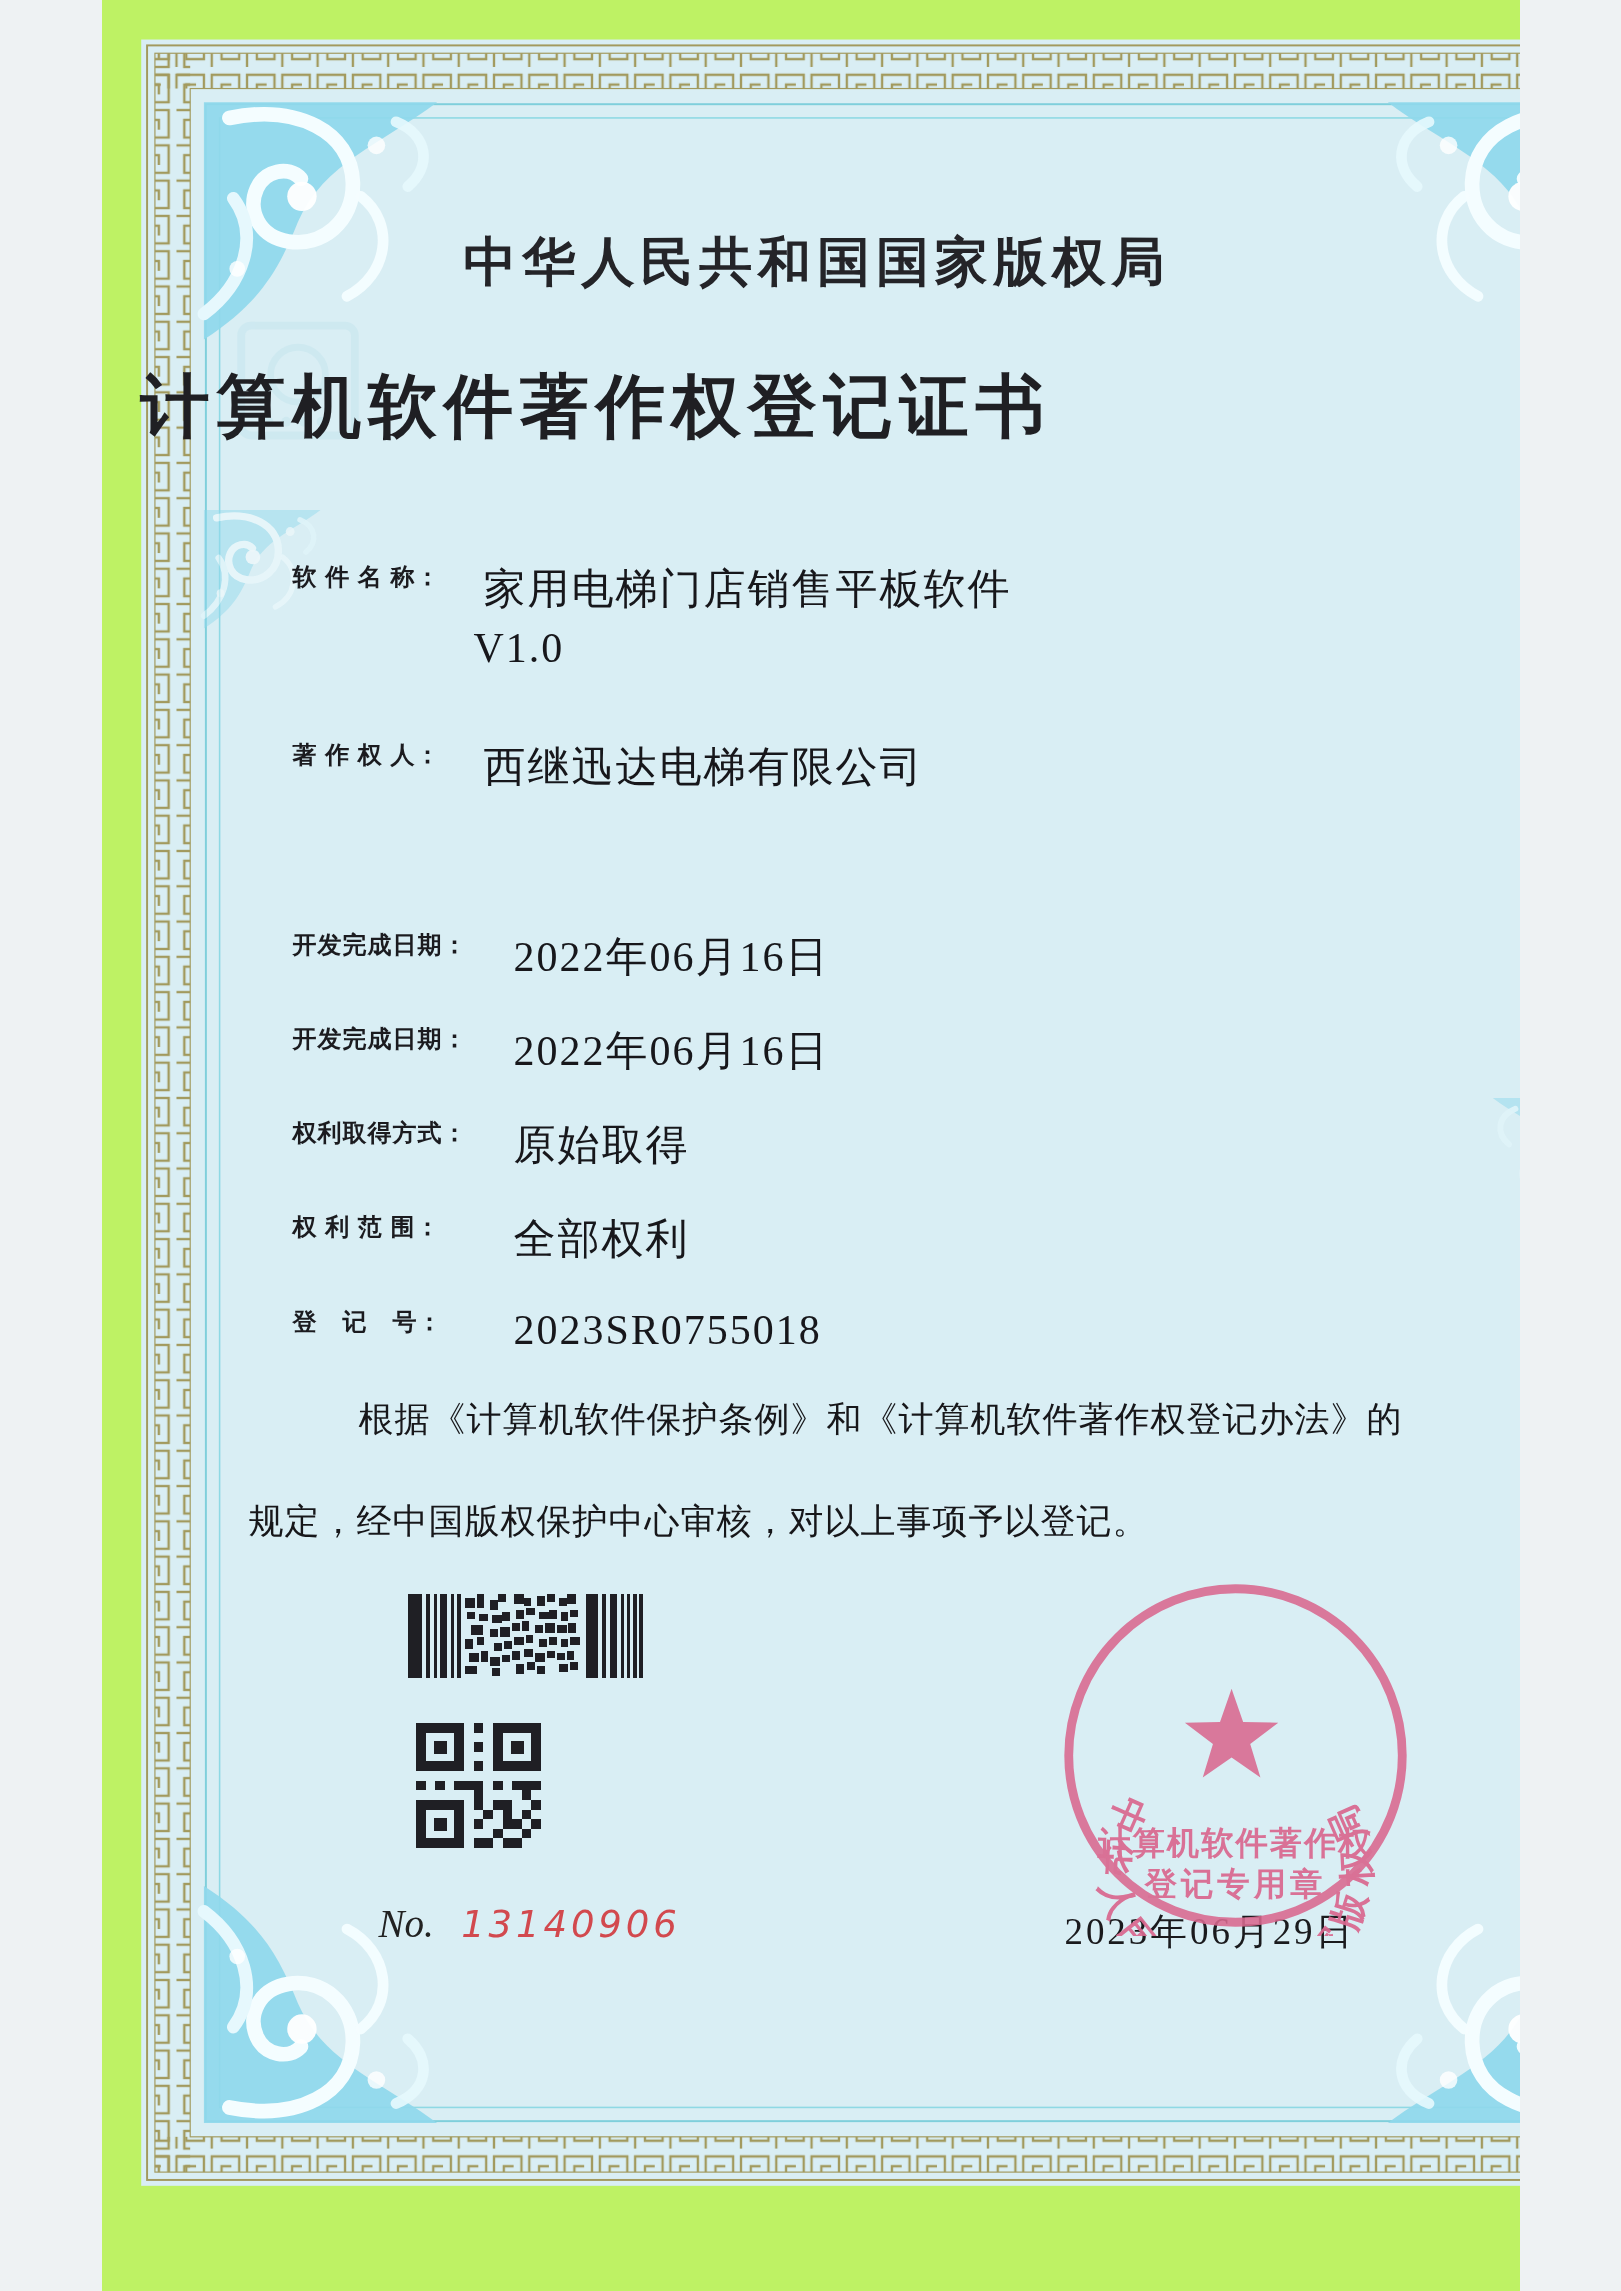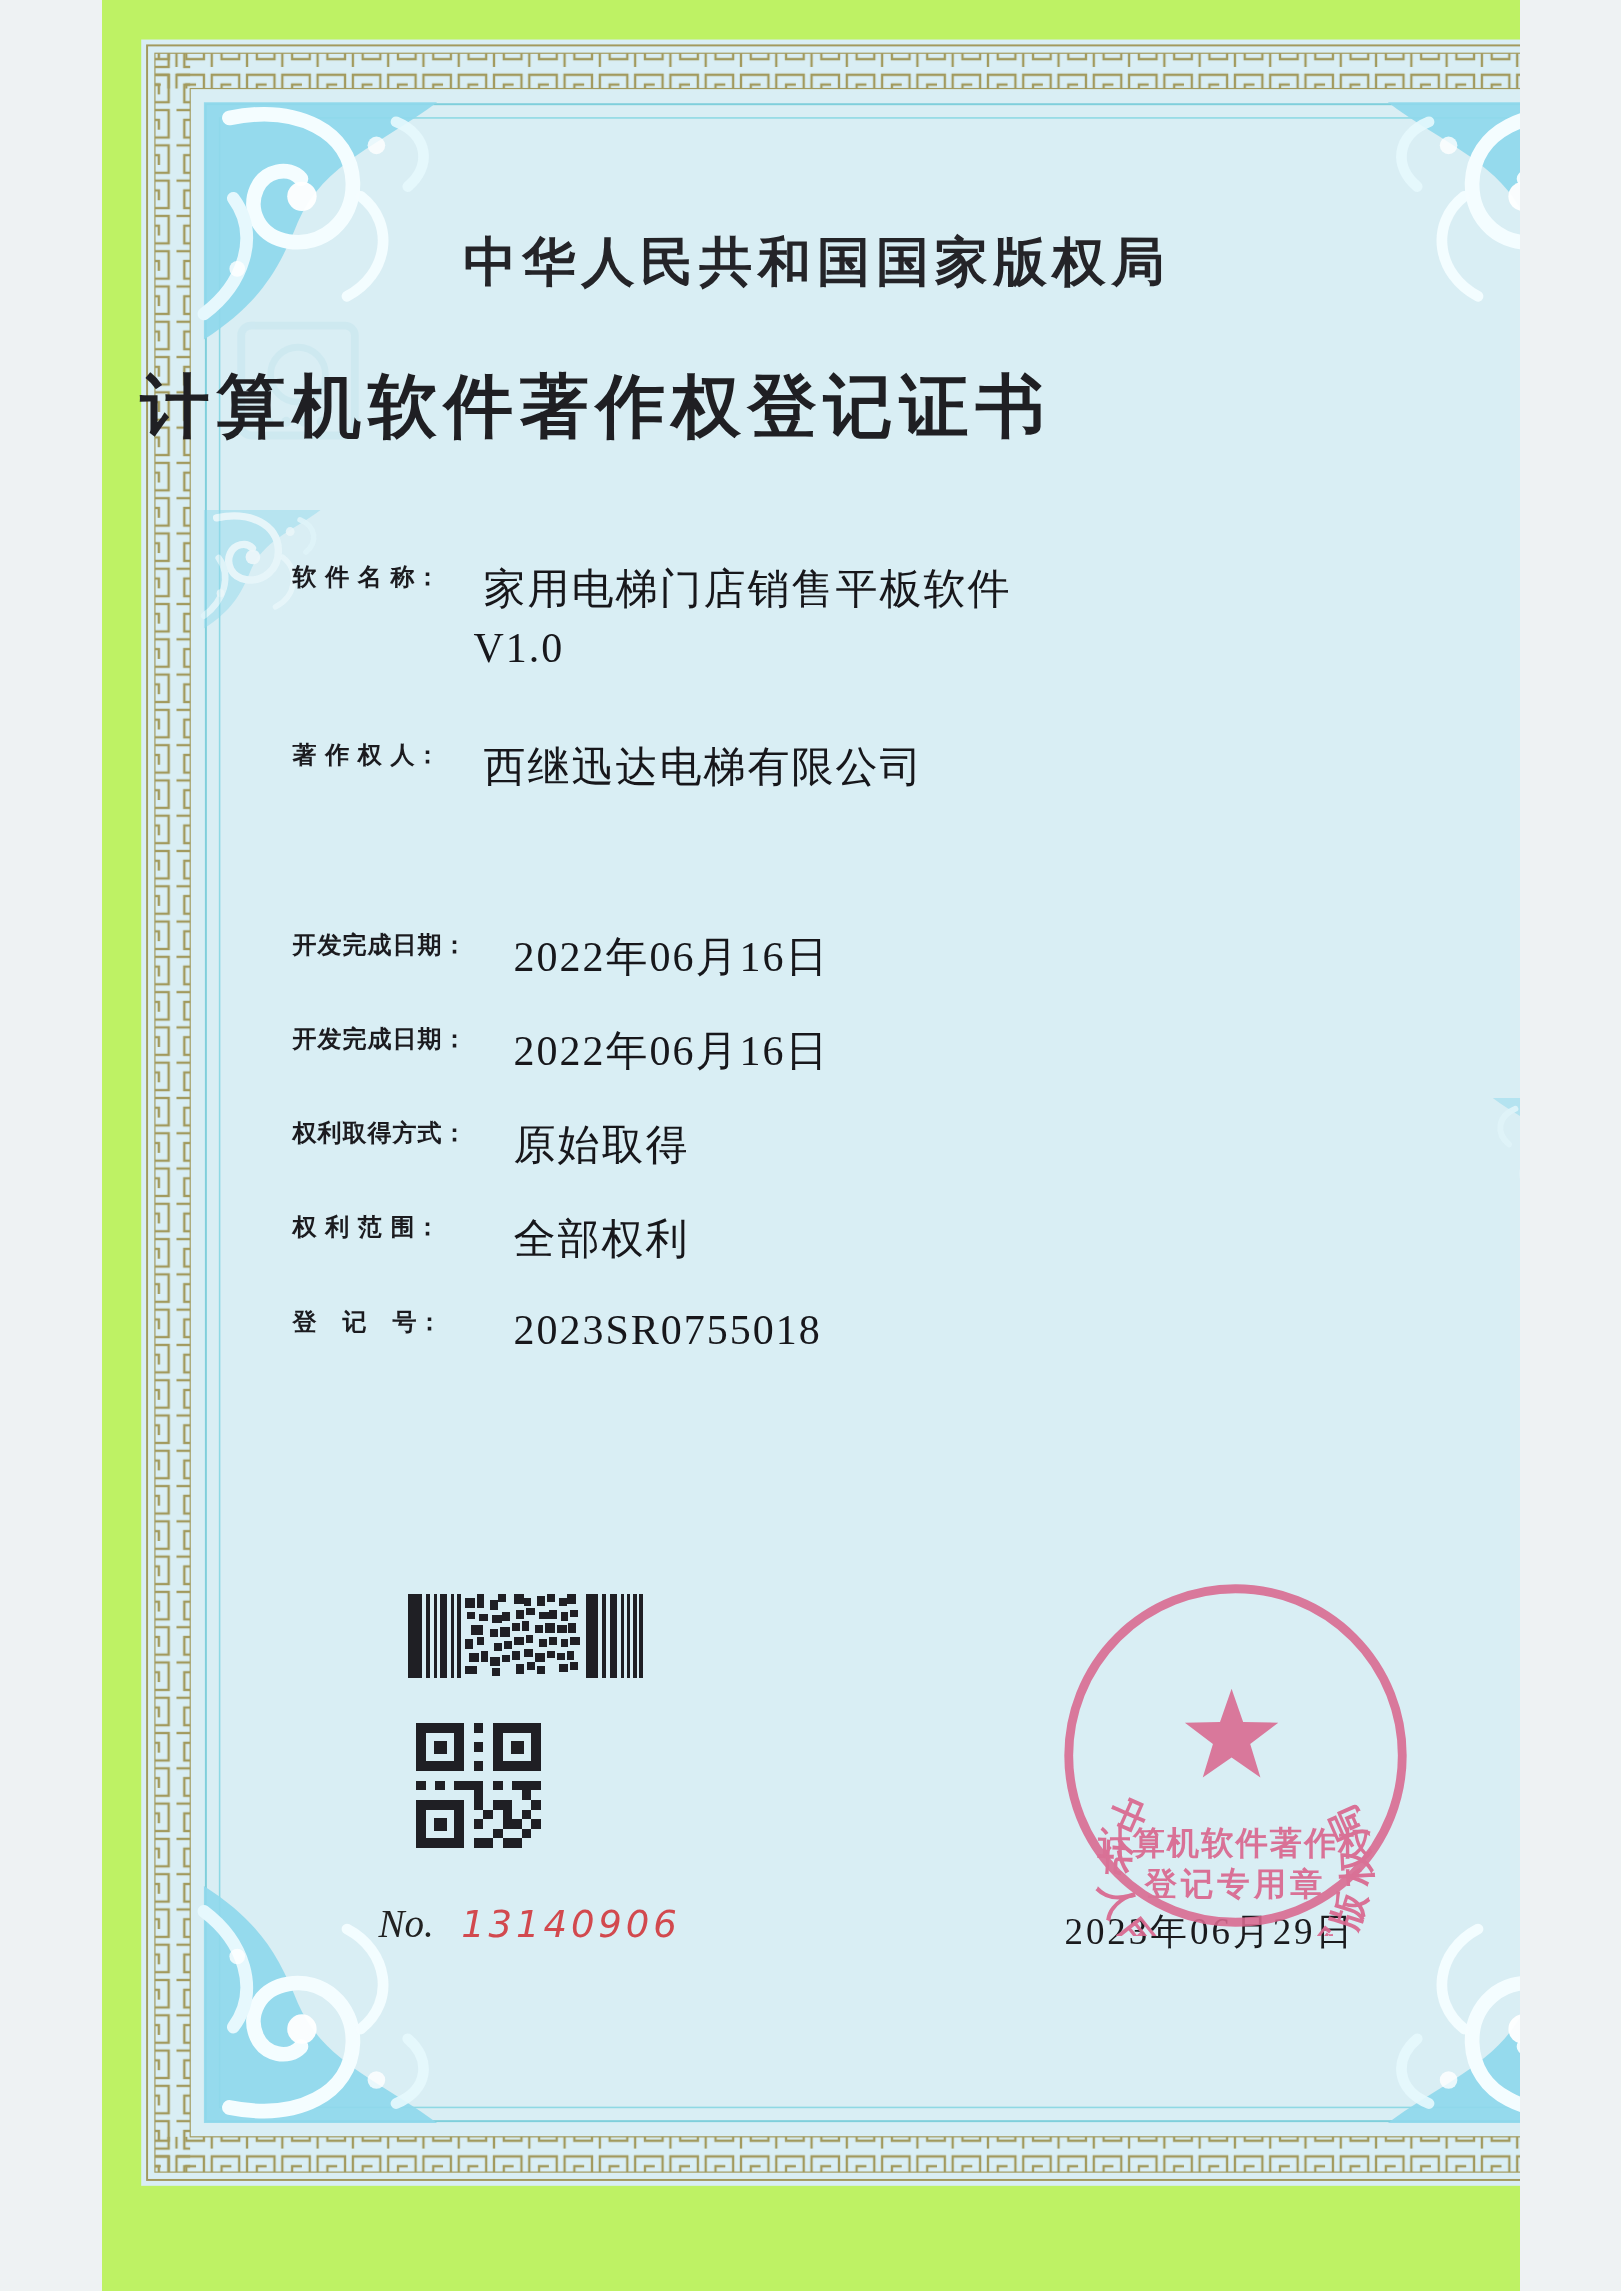--- a/index.html
+++ b/index.html
@@ -132,20 +132,24 @@
     <div class="row" style="top:1211px">
       <span class="lbl">权 利 范 围：</span>
       <span class="val" style="left:221px">全部权利</span>
     </div>
     <div class="row" style="top:1306px">
       <span class="lbl">登　记　号：</span>
       <span class="val" style="left:221px">2023SR0755018</span>
     </div>
   </div>
 
+  <div class="abs statement">
+    <div class="l1">根据《计算机软件保护条例》和《计算机软件著作权登记办法》的</div>
+    <div class="l2">规定，经中国版权保护中心审核，对以上事项予以登记。</div>
+  </div>
 
   <svg class="abs barcode" viewBox="0 0 240 86" xmlns="http://www.w3.org/2000/svg" shape-rendering="crispEdges">
     <g fill="#1f1f24">
       <rect x="0" y="0" width="14" height="86"></rect>
         <rect x="18" y="0" width="4" height="86"></rect>
       <rect x="26" y="0" width="3" height="86"></rect>
         <rect x="32" y="0" width="8" height="86"></rect>
       <rect x="44" y="0" width="3" height="86"></rect>
         <rect x="50" y="0" width="4" height="86"></rect>
       <rect x="58" y="4" width="10" height="10"></rect>

